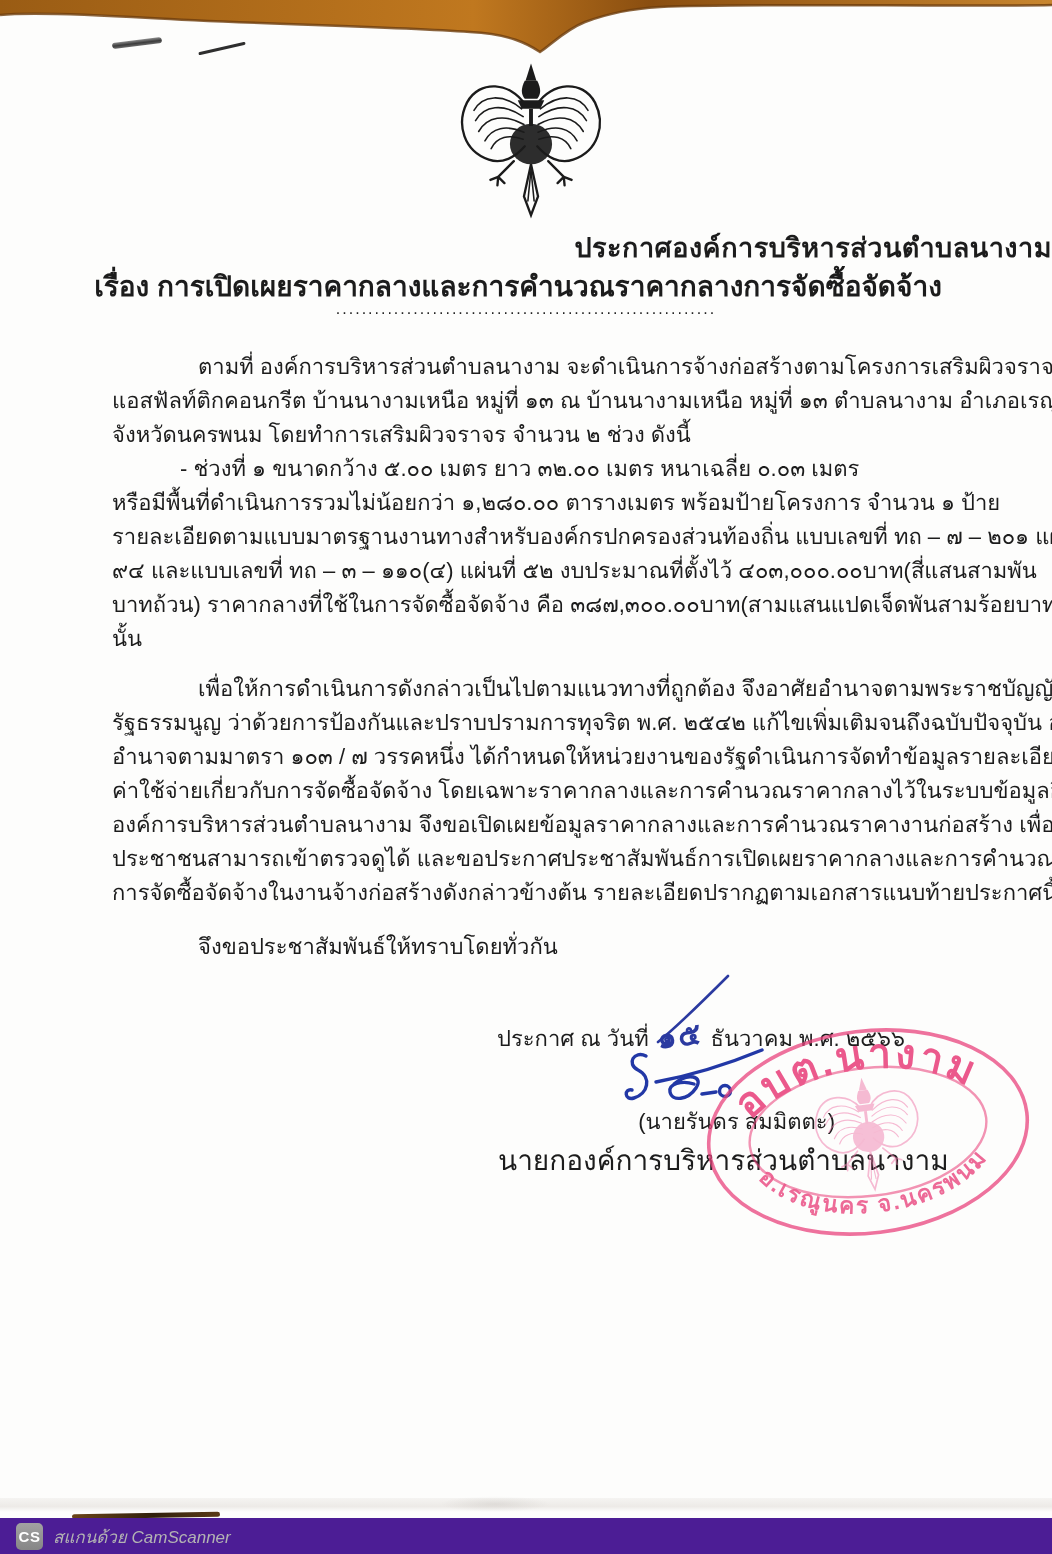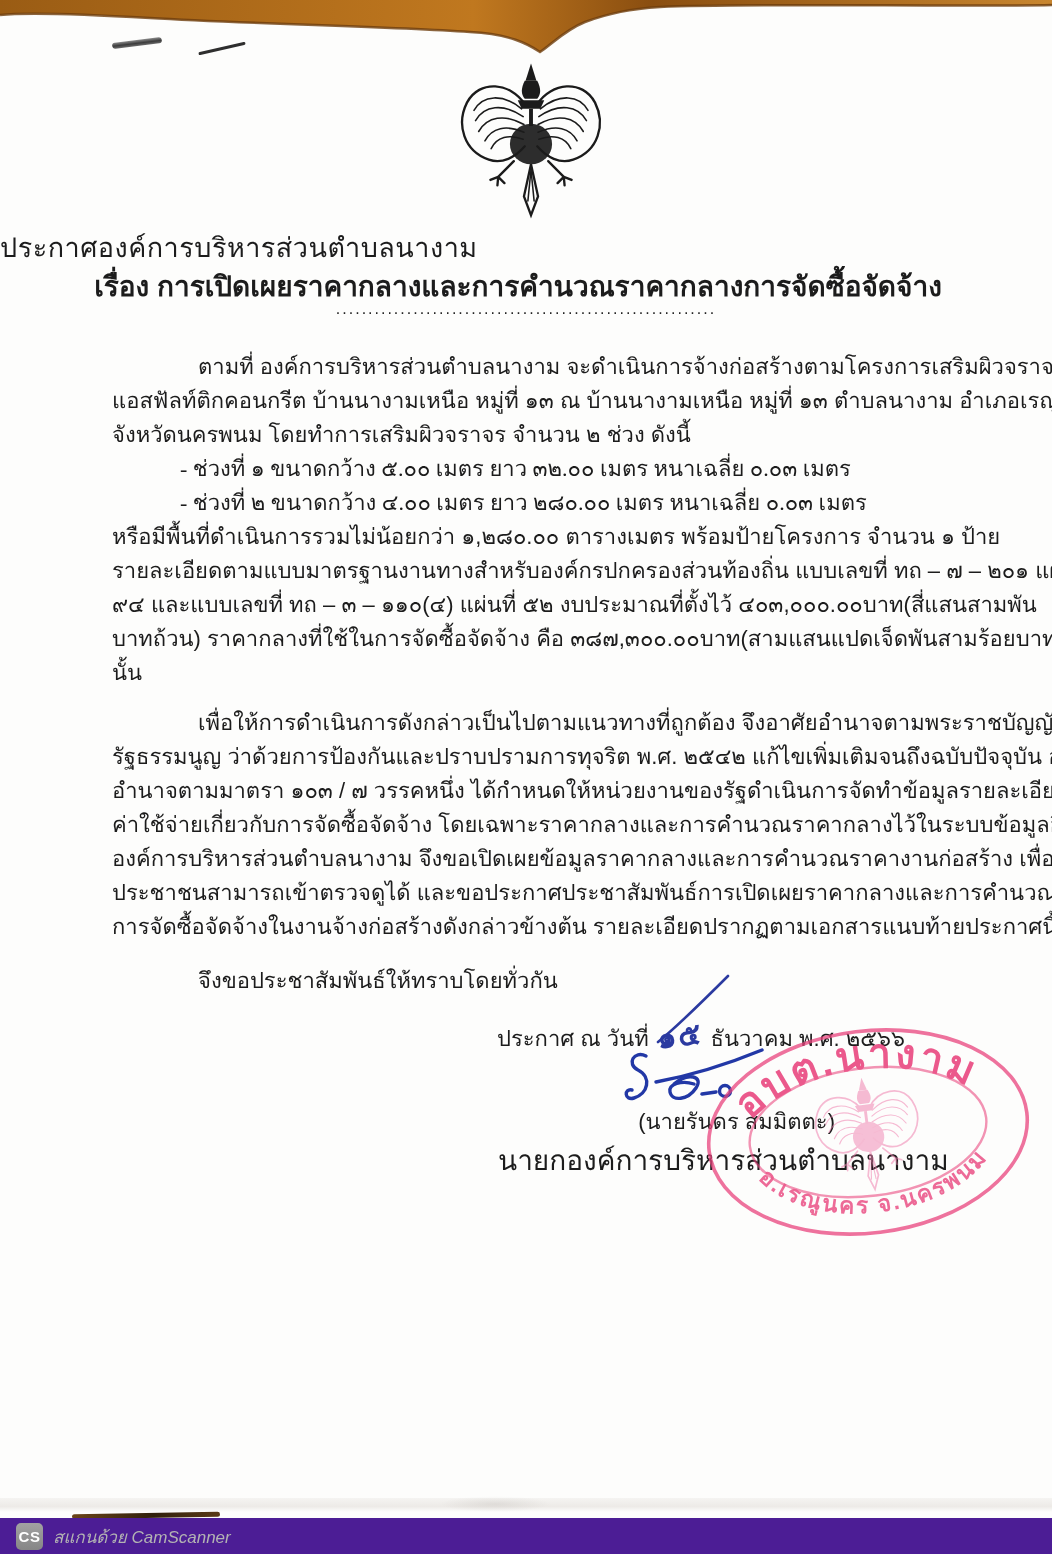--- a/index.html
+++ b/index.html
@@ -11,32 +11,32 @@
   
   .table-strip{position:absolute;top:0;left:0;width:1052px;height:70px;pointer-events:none;}
   
   .staple1{position:absolute;left:112px;top:40px;width:50px;height:6px;border-radius:3px;
     background:linear-gradient(180deg,#8a8a8a 0%,#3c3c3c 55%,#6b6b6b 100%);transform:rotate(-7deg);}
   .staple2{position:absolute;left:198px;top:47px;width:48px;height:3px;border-radius:2px;
     background:#2e2e2e;transform:rotate(-13deg);}
   
   .emblem{position:absolute;left:452px;top:62px;width:158px;height:164px;color:#1b1b1b;}
   
-  .title1{position:absolute;top:226px;left:0;width:1052px;text-align:left;
-    font-size:27px;font-weight:normal;letter-spacing:.5px;}
+  .title1{position:absolute;top:226px;left:0;width:1052px;text-align:right;
+    font-size:27px;font-weight:bold;letter-spacing:.5px;}
   .title2{position:absolute;top:264px;left:0;width:1036px;text-align:center;
     font-size:28px;font-weight:bold;}
   .divider{position:absolute;top:300px;left:0;width:1052px;text-align:center;
     font-size:16px;letter-spacing:2px;color:#222;}
   
   .content{position:absolute;top:350px;left:112px;width:860px;
     font-size:22px;line-height:34px;}
   .bline{white-space:nowrap;}
   .bline.indent{padding-left:86px;}
-  .bline.bullet{padding-left:68px;font-family:Liberation Serif, serif;}
+  .bline.bullet{padding-left:68px;}
   .bline.parabreak{margin-top:16px;}
   .closing{margin-top:20px;padding-left:86px;white-space:nowrap;}
   
   .date-line{position:absolute;left:497px;top:1012px;font-size:22px;white-space:nowrap;}
   .hand-day{display:inline-block;margin:0 8px;font-size:30px;font-weight:bold;
     color:#2b3aa0;transform:rotate(-7deg);letter-spacing:2px;}
   .pen-flick{position:absolute;left:642px;top:970px;pointer-events:none;}
   .signature{position:absolute;left:612px;top:1044px;pointer-events:none;}
   .signer-name{position:absolute;left:535px;top:1104px;width:300px;text-align:right;
     font-size:22px;white-space:nowrap;}
@@ -118,21 +118,20 @@
   <div class="title1">ประกาศองค์การบริหารส่วนตำบลนางาม</div>
   <div class="title2">เรื่อง  การเปิดเผยราคากลางและการคำนวณราคากลางการจัดซื้อจัดจ้าง</div>
   <div class="divider">...........................................................</div>
 
   <div class="content">
     <div>
         <div class="bline indent">ตามที่  องค์การบริหารส่วนตำบลนางาม  จะดำเนินการจ้างก่อสร้างตามโครงการเสริมผิวจราจรด้วย</div>
         <div class="bline">แอสฟัลท์ติกคอนกรีต  บ้านนางามเหนือ  หมู่ที่  ๑๓  ณ  บ้านนางามเหนือ  หมู่ที่  ๑๓  ตำบลนางาม  อำเภอเรณูนคร</div>
         <div class="bline">จังหวัดนครพนม   โดยทำการเสริมผิวจราจร    จำนวน  ๒  ช่วง    ดังนี้</div>
         <div class="bline bullet">-     ช่วงที่  ๑  ขนาดกว้าง  ๕.๐๐  เมตร  ยาว  ๓๒.๐๐  เมตร  หนาเฉลี่ย  ๐.๐๓  เมตร</div>
-        <div class="bline bullet">-     ช่วงที่  ๒  ขนาดกว้าง  ๔.๐๐  เมตร  ยาว  ๒๘๐.๐๐  เมตร  หนาเฉลี่ย  ๐.๐๓  เมตร</div>
         <div class="bline">หรือมีพื้นที่ดำเนินการรวมไม่น้อยกว่า  ๑,๒๘๐.๐๐  ตารางเมตร   พร้อมป้ายโครงการ   จำนวน  ๑  ป้าย</div>
         <div class="bline">รายละเอียดตามแบบมาตรฐานงานทางสำหรับองค์กรปกครองส่วนท้องถิ่น   แบบเลขที่   ทถ – ๗ – ๒๐๑    แผ่นที่</div>
         <div class="bline">๙๔  และแบบเลขที่   ทถ – ๓ – ๑๑๐(๔)   แผ่นที่   ๕๒   งบประมาณที่ตั้งไว้    ๔๐๓,๐๐๐.๐๐บาท(สี่แสนสามพัน</div>
         <div class="bline">บาทถ้วน)   ราคากลางที่ใช้ในการจัดซื้อจัดจ้าง   คือ   ๓๘๗,๓๐๐.๐๐บาท(สามแสนแปดเจ็ดพันสามร้อยบาทถ้วน)</div>
         <div class="bline">นั้น</div>
         <div class="bline indent parabreak">เพื่อให้การดำเนินการดังกล่าวเป็นไปตามแนวทางที่ถูกต้อง   จึงอาศัยอำนาจตามพระราชบัญญัติประกอบ</div>
         <div class="bline">รัฐธรรมนูญ   ว่าด้วยการป้องกันและปราบปรามการทุจริต  พ.ศ. ๒๕๔๒  แก้ไขเพิ่มเติมจนถึงฉบับปัจจุบัน   อาศัย</div>
         <div class="bline">อำนาจตามมาตรา   ๑๐๓ / ๗   วรรคหนึ่ง    ได้กำหนดให้หน่วยงานของรัฐดำเนินการจัดทำข้อมูลรายละเอียด</div>
         <div class="bline">ค่าใช้จ่ายเกี่ยวกับการจัดซื้อจัดจ้าง   โดยเฉพาะราคากลางและการคำนวณราคากลางไว้ในระบบข้อมูลอิเล็กทรอนิกส์</div>
         <div class="bline">องค์การบริหารส่วนตำบลนางาม   จึงขอเปิดเผยข้อมูลราคากลางและการคำนวณราคางานก่อสร้าง    เพื่อให้</div>

